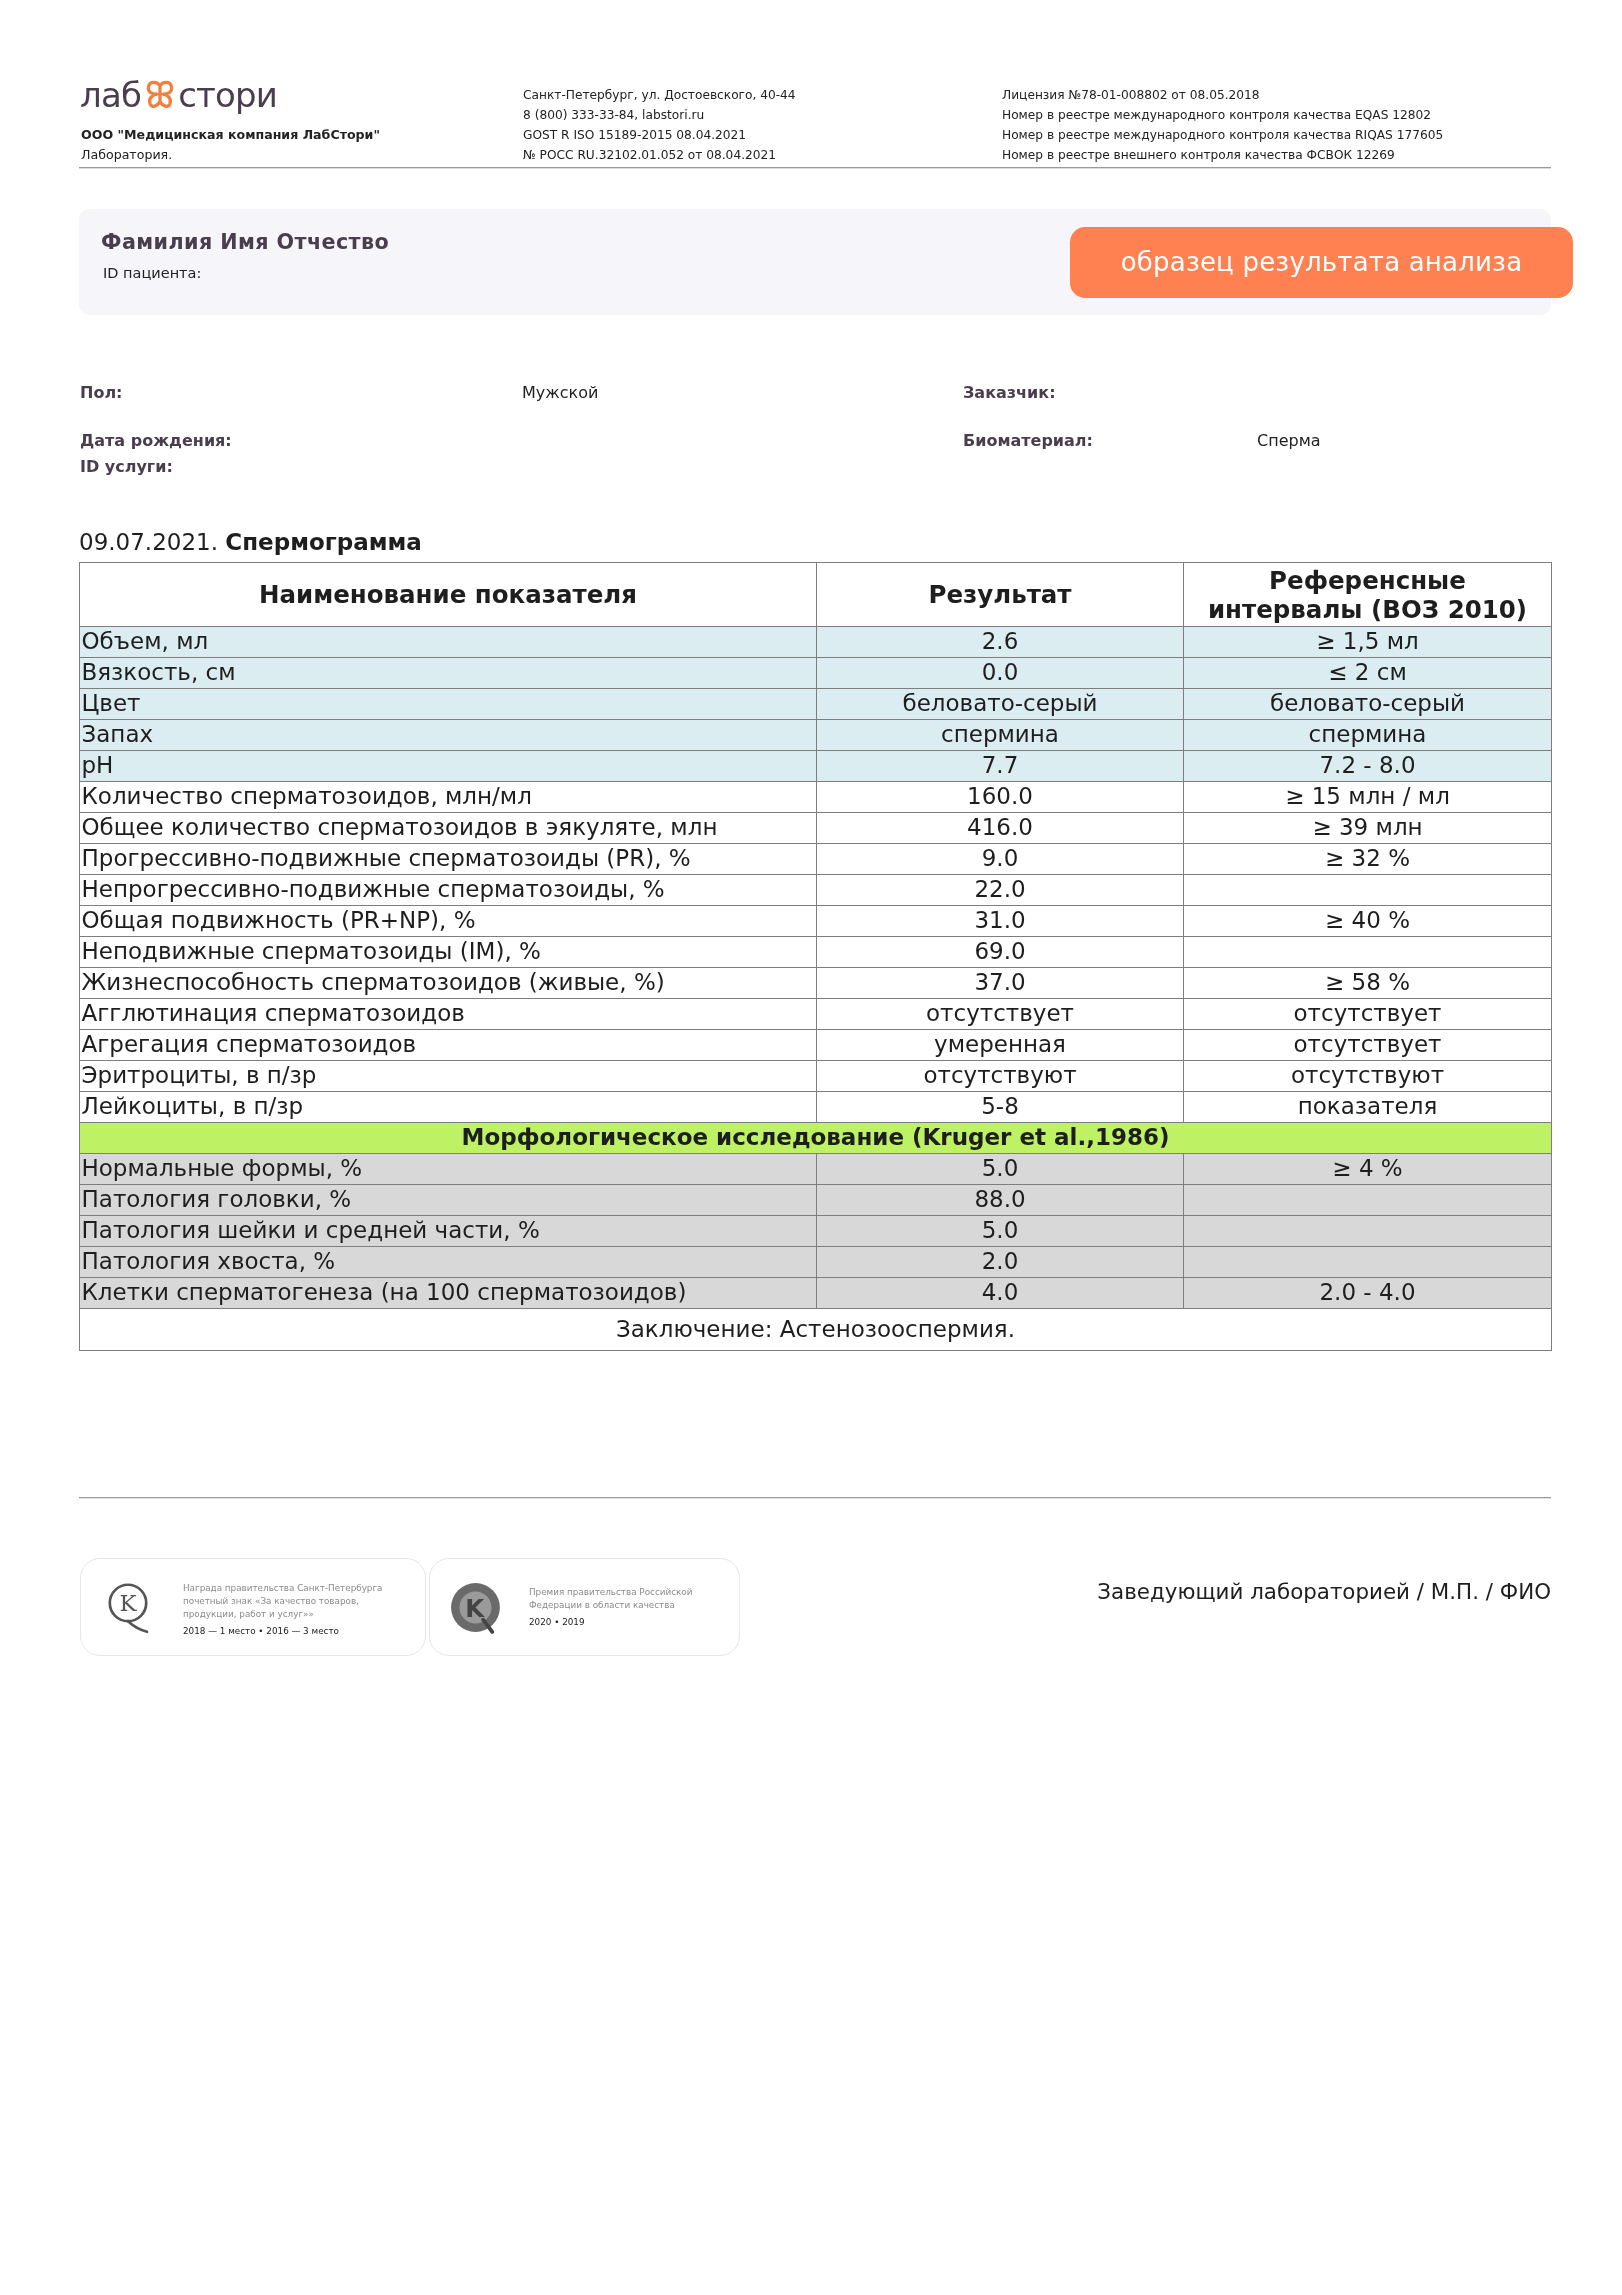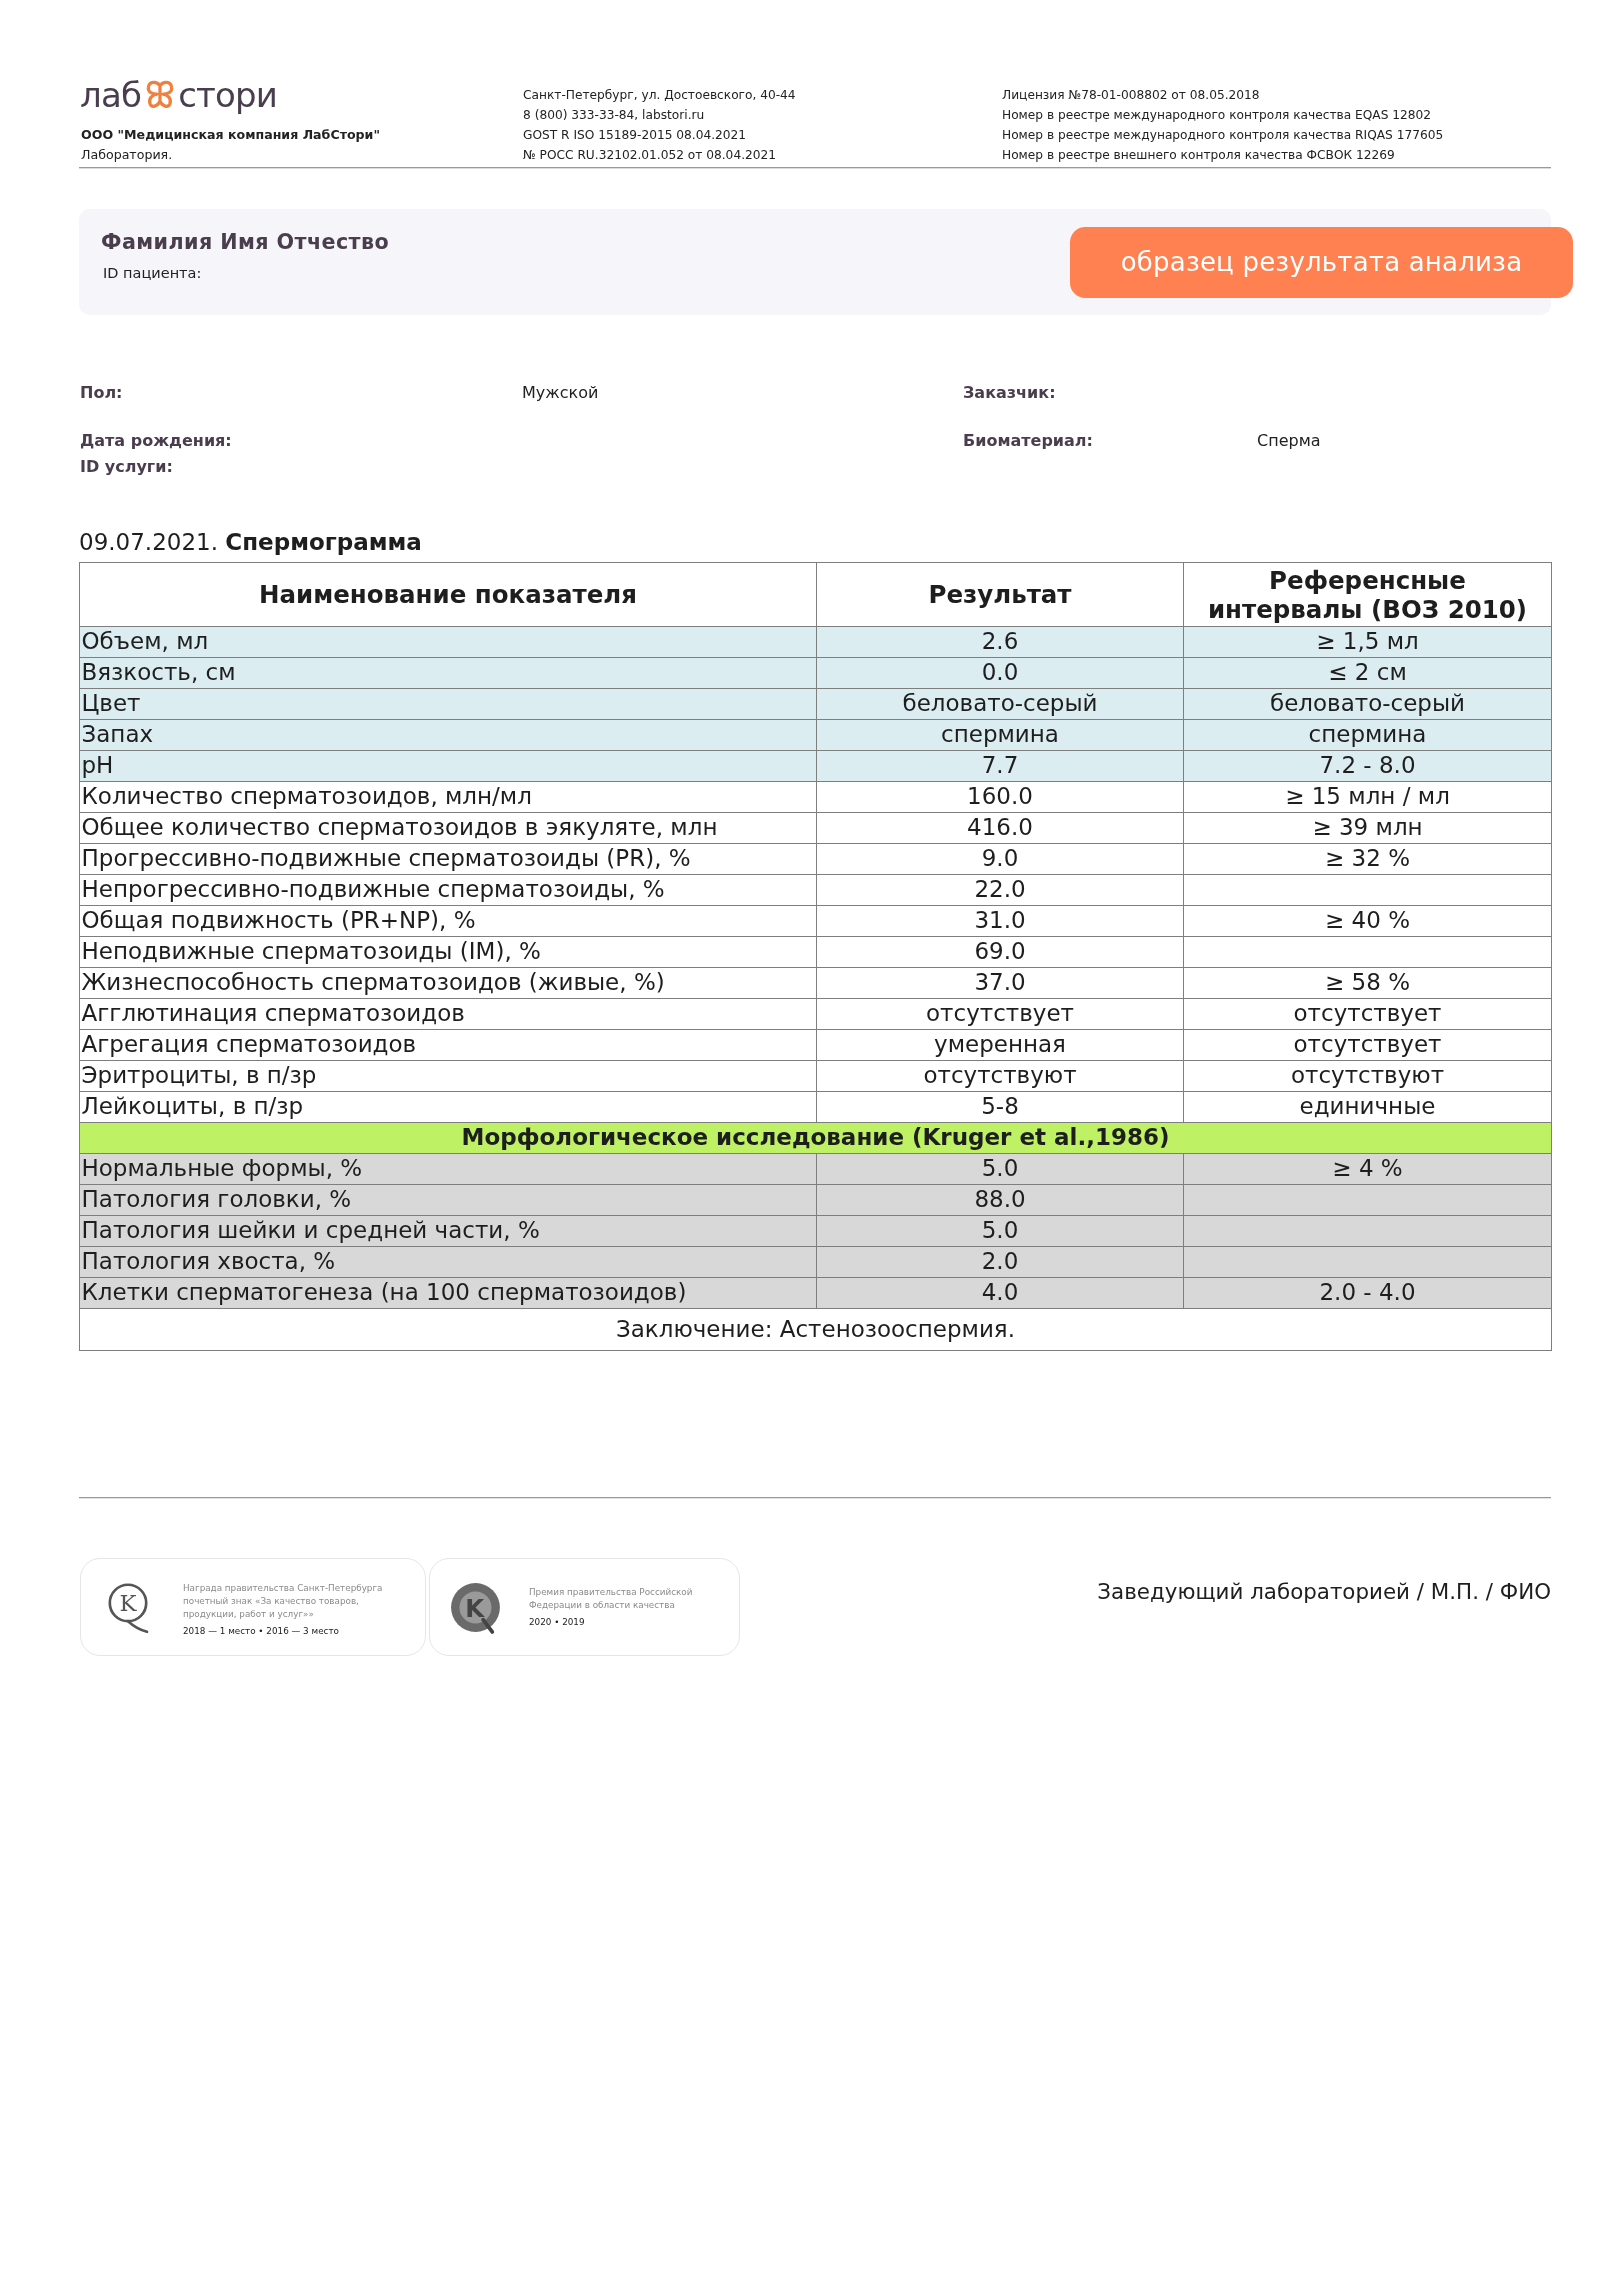--- a/index.html
+++ b/index.html
@@ -198,21 +198,21 @@
         <td class="ref">отсутствует</td>
       </tr>
       <tr class="white">
         <td class="name">Эритроциты, в п/зр</td>
         <td class="num">отсутствуют</td>
         <td class="ref">отсутствуют</td>
       </tr>
       <tr class="white">
         <td class="name">Лейкоциты, в п/зр</td>
         <td class="num">5-8</td>
-        <td class="ref">единичные</td>
+        <td class="ref">показателя</td>
       </tr>
       <tr class="section">
         <td colspan="3">Морфологическое исследование (Kruger et al.,1986)</td>
       </tr>
       <tr class="grey">
         <td class="name">Нормальные формы, %</td>
         <td class="num">5.0</td>
         <td class="ref">≥ 4 %</td>
       </tr>
       <tr class="grey">

